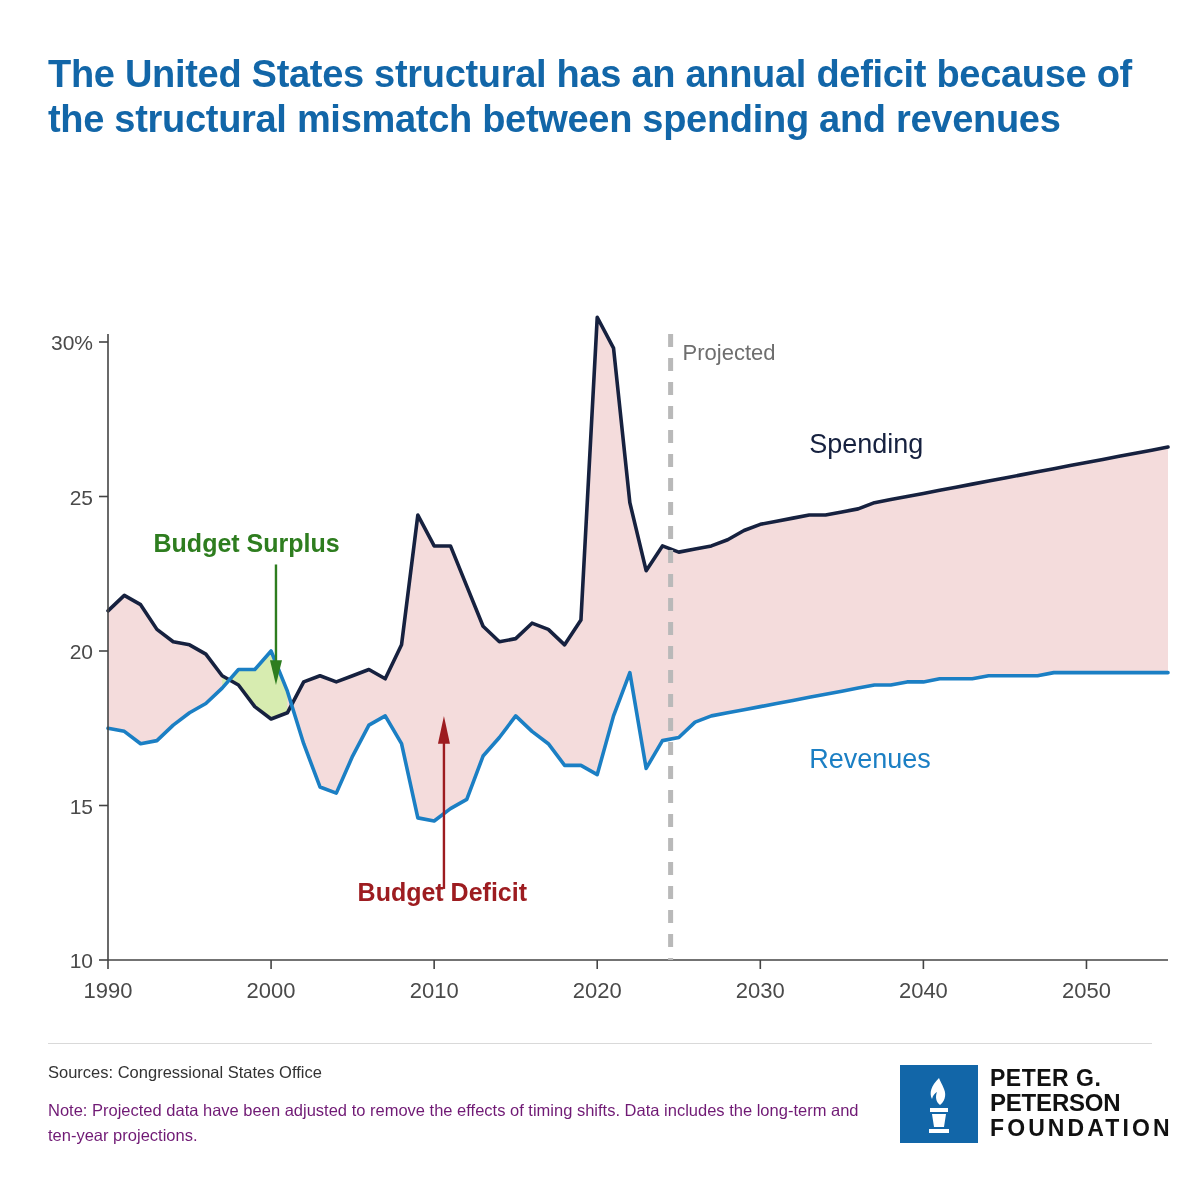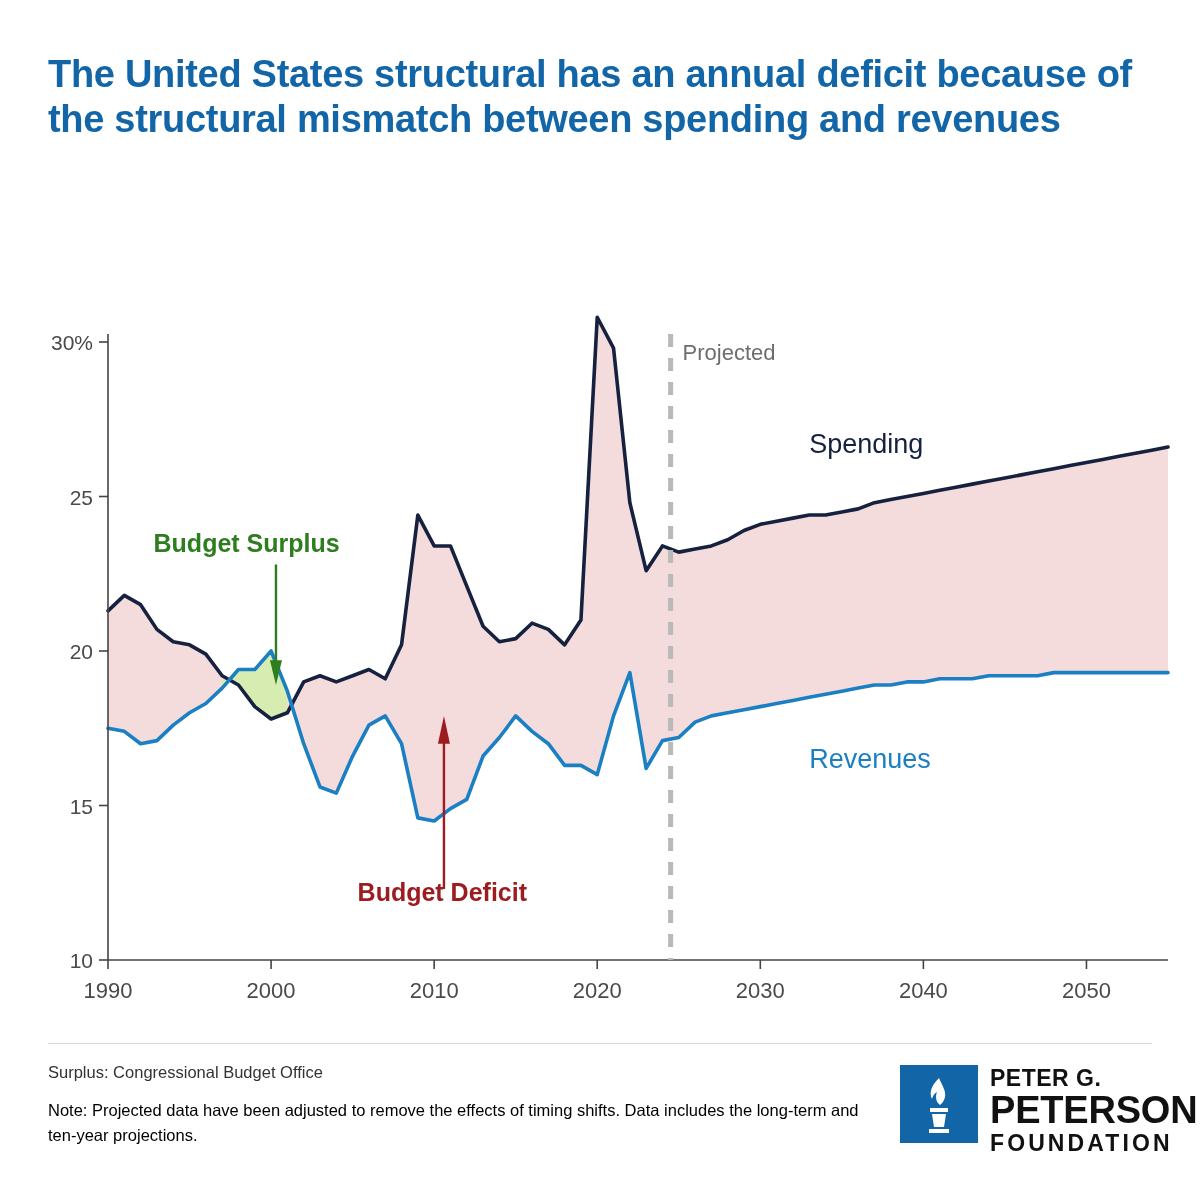--- a/index.html
+++ b/index.html
@@ -61,21 +61,21 @@
     font-size: 16.5px;
     color: #333;
   }
   .note {
     position: absolute;
     left: 48px;
     top: 1098px;
     width: 830px;
     font-size: 16.5px;
     line-height: 1.5;
-    color: #000000;
+    color: #701a75;
   }
   .logo {
     position: absolute;
     left: 900px;
     top: 1062px;
     width: 255px;
     height: 100px;
   }
   .logo-mark {
     position: absolute;
@@ -87,21 +87,21 @@
   }
   .logo-text {
     position: absolute;
     left: 90px;
     top: 4px;
     color: #111;
     font-weight: bold;
     line-height: 1.06;
   }
   .logo-l1 { font-size: 23px; letter-spacing: 0.5px;}
-  .logo-l2 { font-size: 38px; letter-spacing: -0.2px;}
+  .logo-l2 { font-size: 24px; letter-spacing: -0.2px;}
   .logo-l3 { font-size: 23px; letter-spacing: 3.1px;}
   svg { display: block; }
   text { font-family: "Liberation Sans", sans-serif; }
 </style>
 </head>
 <body>
 
 <div class="page">
 
   <div class="title">The United States structural has an annual deficit because of the structural mismatch between spending and revenues</div>
@@ -146,21 +146,21 @@
         <text x="246.6153846153846" y="242.12000000000006" font-size="25" font-weight="bold" text-anchor="middle" fill="#2e7d1f">Budget Surplus</text>
         <text x="442.3076923076923" y="591.29" font-size="25" font-weight="bold" text-anchor="middle" fill="#9d1c20">Budget Deficit</text>
         <line x1="275.96923076923" y1="254.48000000000002" x2="275.96923076923" y2="362.63" stroke="#2e7d1f" stroke-width="2.4"></line>
         <path d="M269.96923076923 350.27 L281.96923076923 350.27 L275.96923076923 374.99 Z" fill="#2e7d1f"></path>
         <line x1="443.93846153846005" y1="578.93" x2="443.93846153846005" y2="424.42999999999995" stroke="#9d1c20" stroke-width="2.4"></line>
         <path d="M437.93846153846005 433.70000000000005 L449.93846153846005 433.70000000000005 L443.93846153846005 405.8900000000001 Z" fill="#9d1c20"></path>
       </svg>
   </div>
 
   <div class="footer-rule"></div>
-  <div class="sources">Surplus: Congressional Budget Office</div>
+  <div class="sources">Sources: Congressional States Office</div>
   <div class="note">Note: Projected data have been adjusted to remove the effects of timing shifts. Data includes the long-term and ten-year projections.</div>
 
   <div class="logo">
     <div class="logo-mark">
       <svg width="78" height="78" viewBox="0 0 78 78">
         <rect x="0" y="0" width="78" height="78" fill="#1266a8"></rect>
         <path d="M39 13 C31 21, 29 28, 32 34 C33 30, 35 28, 37 27 C35 32, 36 37, 40 40 C44 37, 47 31, 44 24 C42 19, 40 16, 39 13 Z" fill="#ffffff"></path>
         <rect x="30" y="43" width="18" height="4" fill="#ffffff"></rect>
         <path d="M32 49 L46 49 L44 62 L34 62 Z" fill="#ffffff"></path>
         <rect x="29" y="64" width="20" height="4" fill="#ffffff"></rect>

